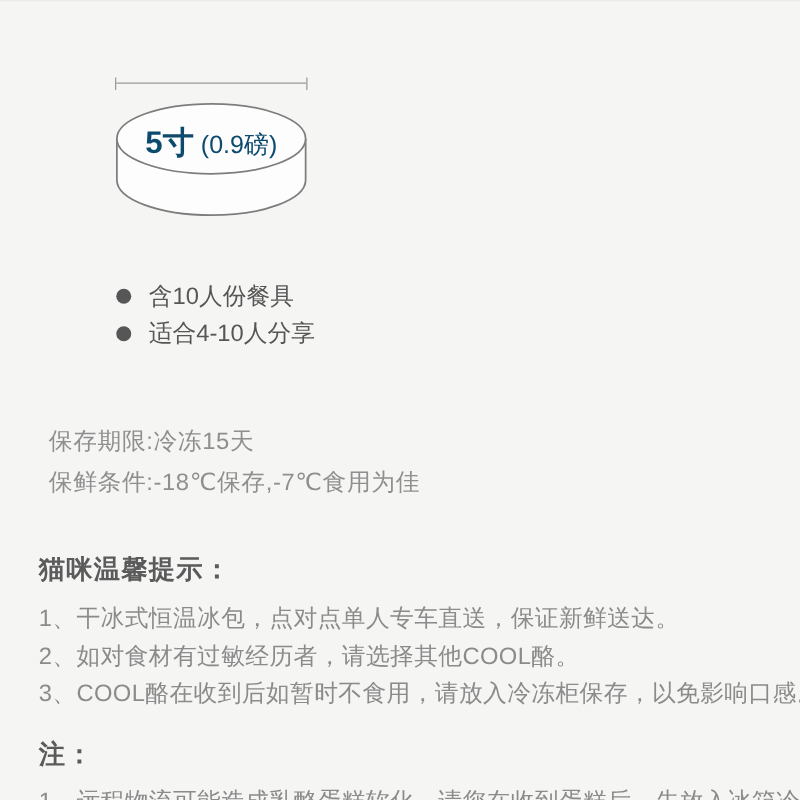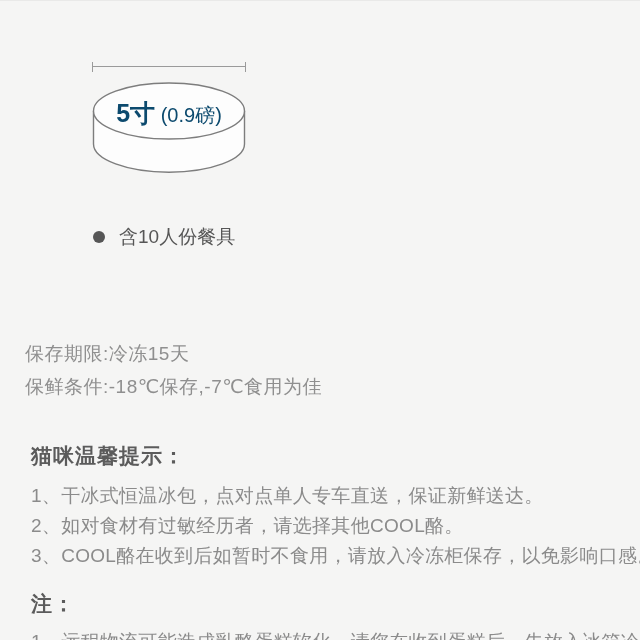--- a/index.html
+++ b/index.html
@@ -48,21 +48,21 @@
   .features { position: absolute; left: 93px; top: 222px; }
   .feature-row {
     display: flex; align-items: center; height: 30px;
     font-size: 19px; color: #565656; text-align: right;
   }
   .dot {
     width: 12px; height: 12px; border-radius: 50%;
     background: #565656; margin-right: 14px; flex: none;
   }
   
-  .storage { position: absolute; left: 25px; top: 337px; }
+  .storage { position: absolute; left: 39px; top: 337px; }
   .storage-line {
     font-size: 19px; color: #8f8f8f; line-height: 33px;
     letter-spacing: 0.5px;
   }
   
   .tips { position: absolute; left: 31px; top: 444px; }
   .tips-title {
     font-size: 21px; font-weight: 700; color: #5b5b5b;
     line-height: 24px; margin-bottom: 13px; letter-spacing: 1px;
   }
@@ -102,20 +102,24 @@
         <span class="cake-weight">(0.9磅)</span>
       </div>
     </div>
   </div>
 
   <div class="features">
     <div class="feature-row">
       <span class="dot"></span>
       <span>含10人份餐具</span>
     </div>
+    <div class="feature-row">
+      <span class="dot"></span>
+      <span>适合4-10人分享</span>
+    </div>
   </div>
 
   <div class="storage">
     <div class="storage-line">保存期限:冷冻15天</div>
     <div class="storage-line">保鲜条件:-18℃保存,-7℃食用为佳</div>
   </div>
 
   <div class="tips">
     <div class="tips-title">猫咪温馨提示：</div>
     <div class="tip-item">1、干冰式恒温冰包，点对点单人专车直送，保证新鲜送达。</div>

